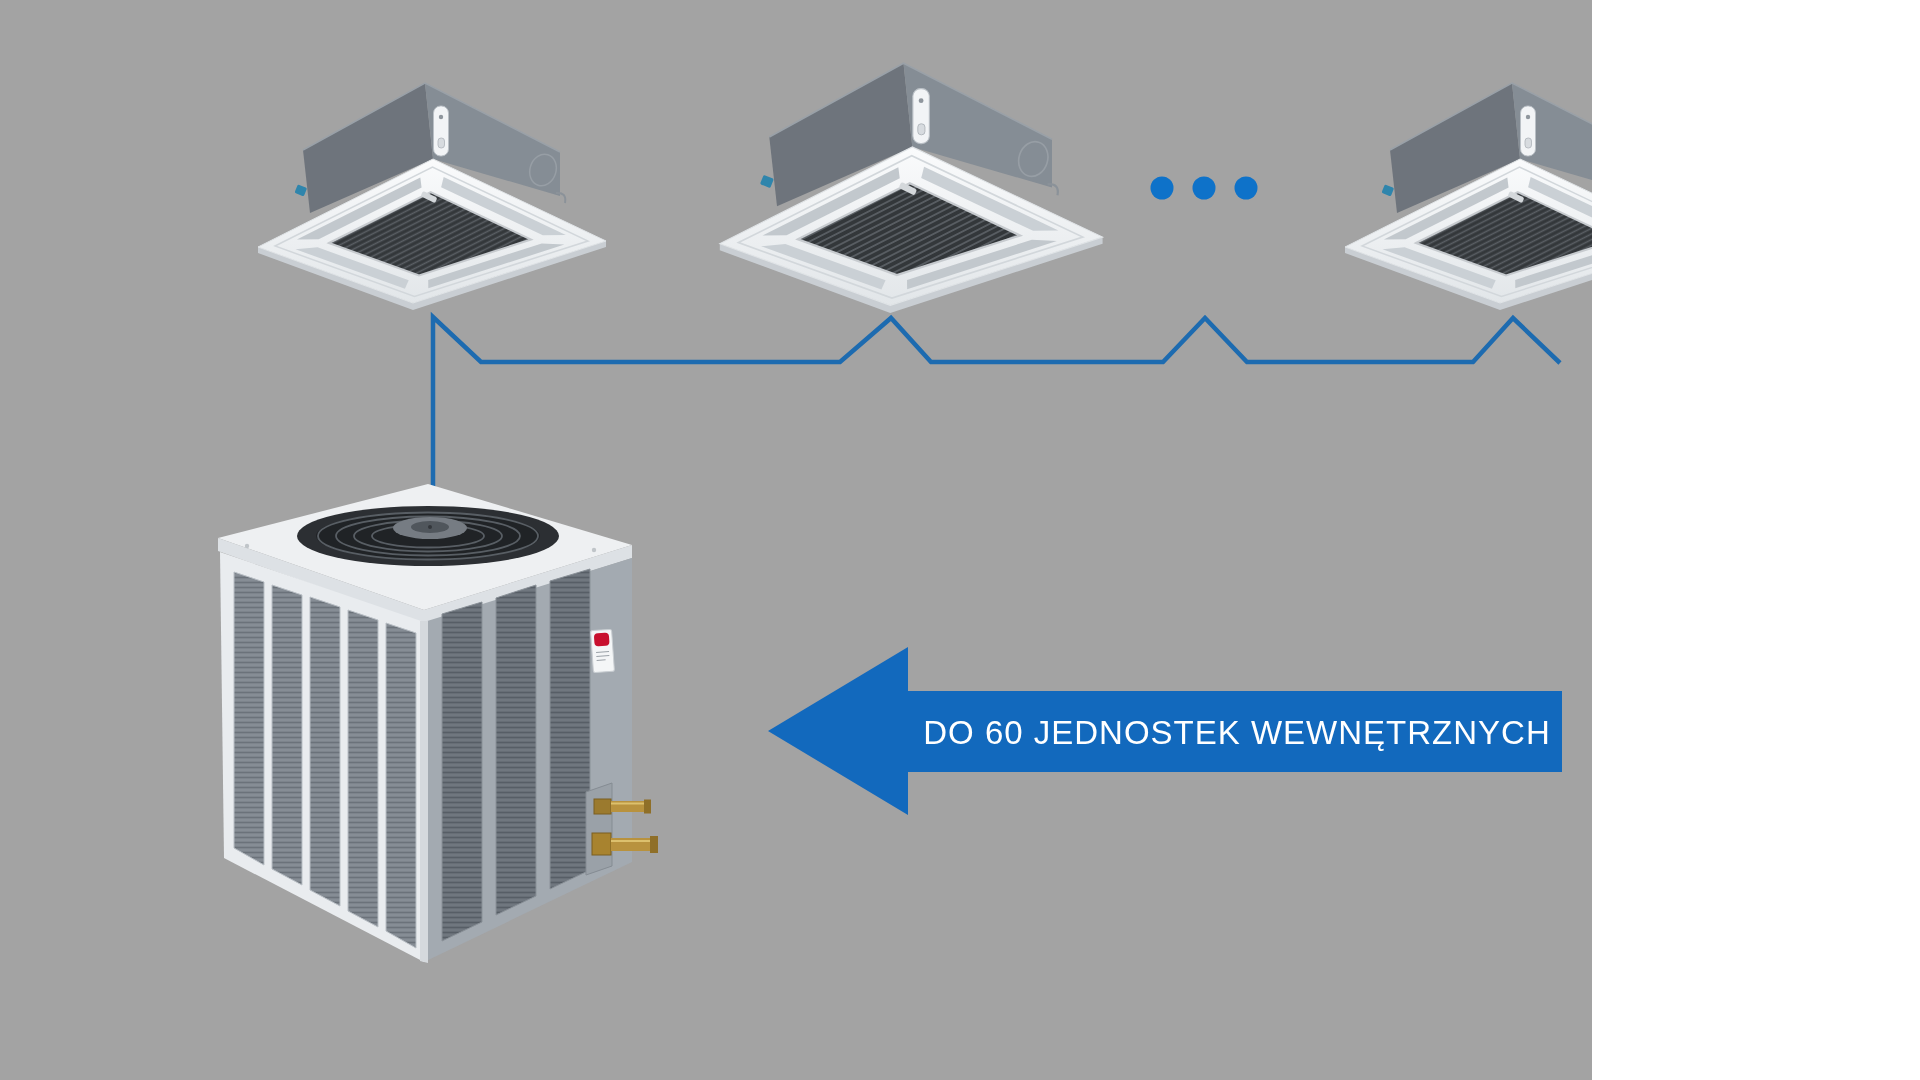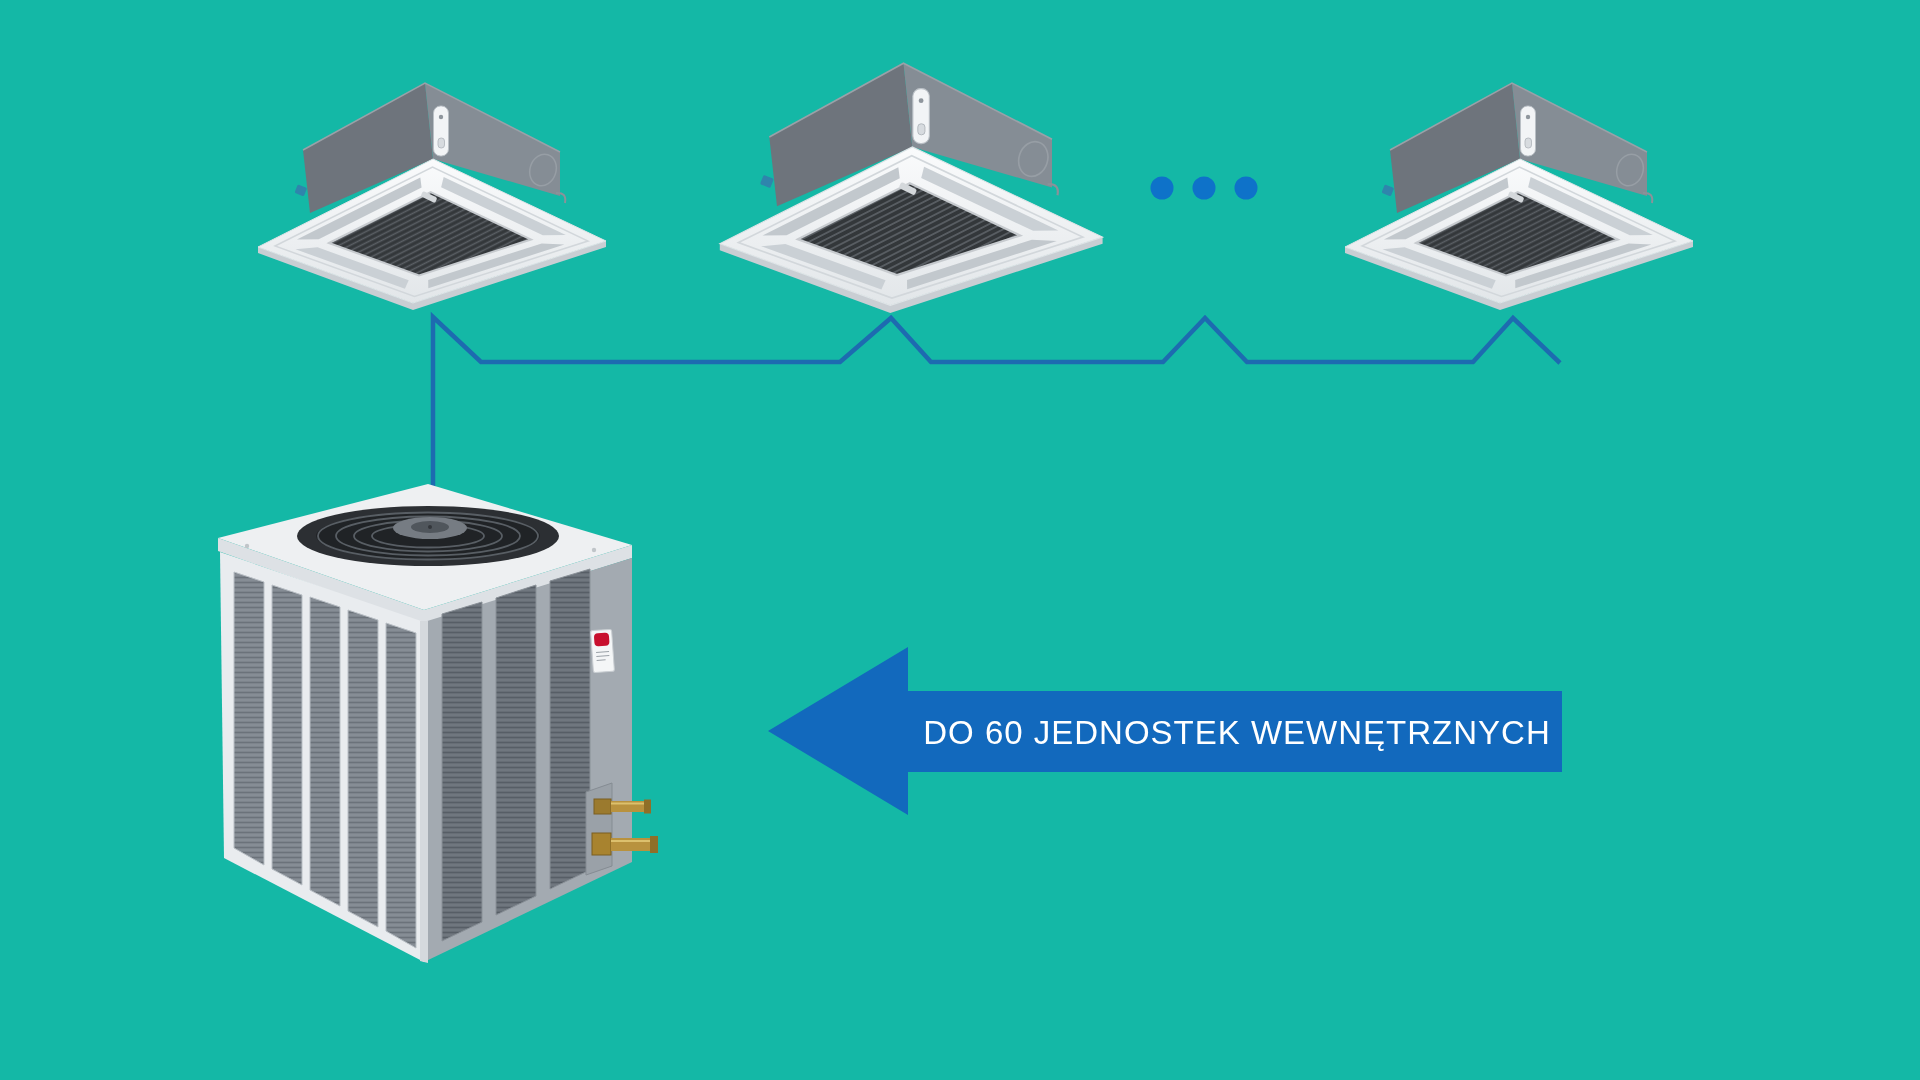--- a/index.html
+++ b/index.html
@@ -1,20 +1,20 @@
 <!DOCTYPE html>
 <html><head>
 <meta charset="utf-8">
 <title>HVAC system diagram</title>
 <style>
   html,body{margin:0;padding:0;background:#ffffff;}
   .stage{
     position:relative;
-    width:1920px;height:1080px;
-    background:#14b8a6;
+    width:1592px;height:1080px;
+    background:#a3a3a3;
     overflow:hidden;
     font-family:"Liberation Sans", sans-serif;
   }
   svg{display:block;}
   .arrow-label{
     font-family:"Liberation Sans", sans-serif;
     font-size:33px;
     letter-spacing:1px;
     font-weight:400;
   }

